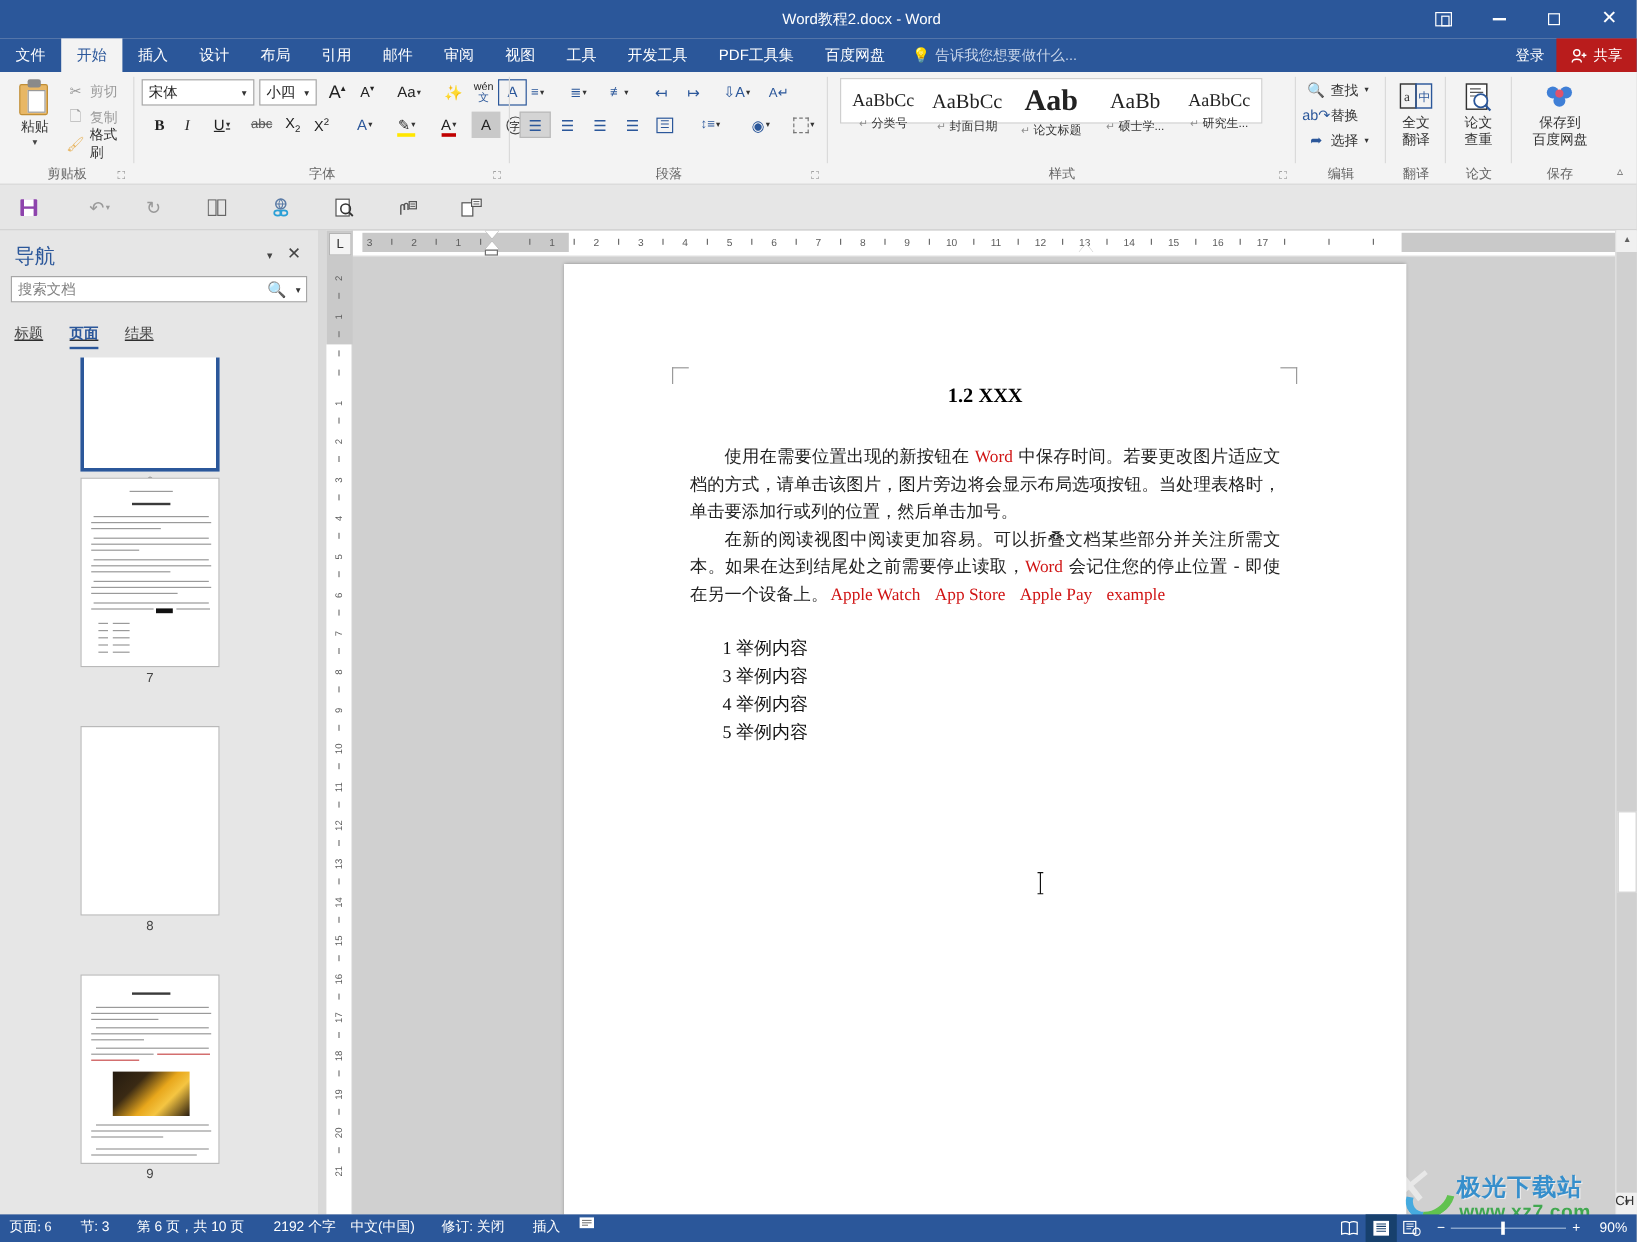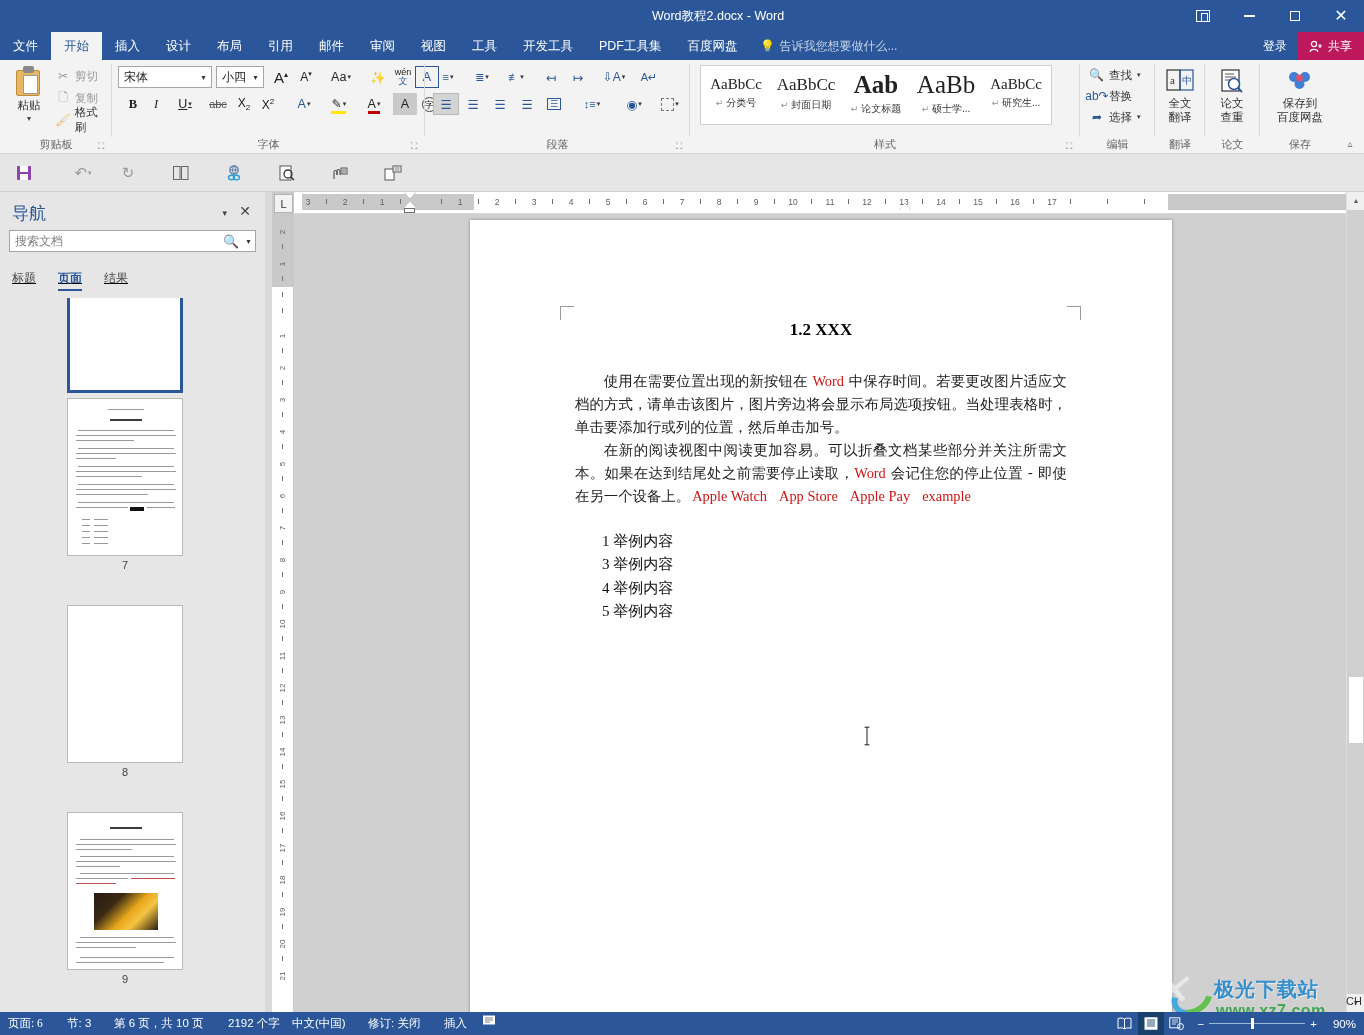--- a/index.html
+++ b/index.html
@@ -48,21 +48,21 @@
     display: flex; align-items: center; gap: 4px; padding: 0 10px;
     color: #c7d4e8; font-size: 12px; height: 28px;
   }
   .bulb { color: #c7d4e8; font-size: 12px; }
   .tabbar-right {
     position: absolute; right: 0; top: 0; height: 28px; display: flex; align-items: stretch;
   }
   .signin { padding: 0 10px; display: flex; align-items: center; color: #fff; font-size: 12px; }
   .share {
     padding: 0 12px; display: flex; align-items: center; gap: 5px;
-    color: #fff; font-size: 12px; background: #be185d;
+    color: #fff; font-size: 12px; background: #b91c1c;
   }
 
   
   .ribbon {
     position: absolute; top: 60px; left: 0; width: 1364px; height: 94px;
     background: #f3f3f3; border-bottom: 1px solid #d4d4d4;
   }
   .group { position: absolute; top: 0; height: 94px; }
   .group-label {
     position: absolute; bottom: 2px; left: 0; width: 100%;
@@ -111,21 +111,21 @@
   .combo .cv { width: 15px; text-align: center; font-size: 8px; color: #333; }
   .rbtn {
     position: absolute; display: flex; align-items: center; justify-content: center;
     height: 22px; min-width: 22px; font-size: 12.5px; color: #222; border: 1px solid transparent;
   }
   .rbtn.on { background: #d4d4d4; border-color: #b9b9b9; }
   .mini-caret { font-size: 7px; color: #333; margin-left: 1px; }
 
   
   .gallery {
-    position: absolute; left: 700px; top: 5px; width: 352px; height: 60px;
+    position: absolute; left: 700px; top: 5px; width: 352px; height: 38px;
     background: #fff; border: 1px solid #cfcfcf; display: flex;
   }
   .gal-item {
     width: 70px; height: 54px; display: flex; flex-direction: column;
     align-items: center; justify-content: center; border: 1px solid transparent; overflow: hidden;
   }
   .gal-preview { font-family: "Liberation Serif", serif; color: #222; white-space: nowrap; }
   .gal-name { font-size: 10px; color: #333; margin-top: 3px; white-space: nowrap; }
   .gal-pil { color: #8f8f8f; font-size: 9px; }
 
@@ -551,21 +551,21 @@
         </div>
         <div class="gal-item">
           <span class="gal-preview" style="font-size:17px">AaBbCc</span>
           <span class="gal-name"><span class="gal-pil">↵</span> <span>封面日期</span></span>
         </div>
         <div class="gal-item">
           <span class="gal-preview" style="font-size:25px; font-weight:bold">Aab</span>
           <span class="gal-name"><span class="gal-pil">↵</span> <span>论文标题</span></span>
         </div>
         <div class="gal-item">
-          <span class="gal-preview" style="font-size:25px">AaBb</span>
+          <span class="gal-preview" style="font-size:18px">AaBb</span>
           <span class="gal-name"><span class="gal-pil">↵</span> <span>硕士学...</span></span>
         </div>
         <div class="gal-item">
           <span class="gal-preview" style="font-size:15px">AaBbCc</span>
           <span class="gal-name"><span class="gal-pil">↵</span> <span>研究生...</span></span>
         </div>
       </div>
 
       <div class="group-label">样式</div>
       <div class="dlg-launcher">⛶</div>

